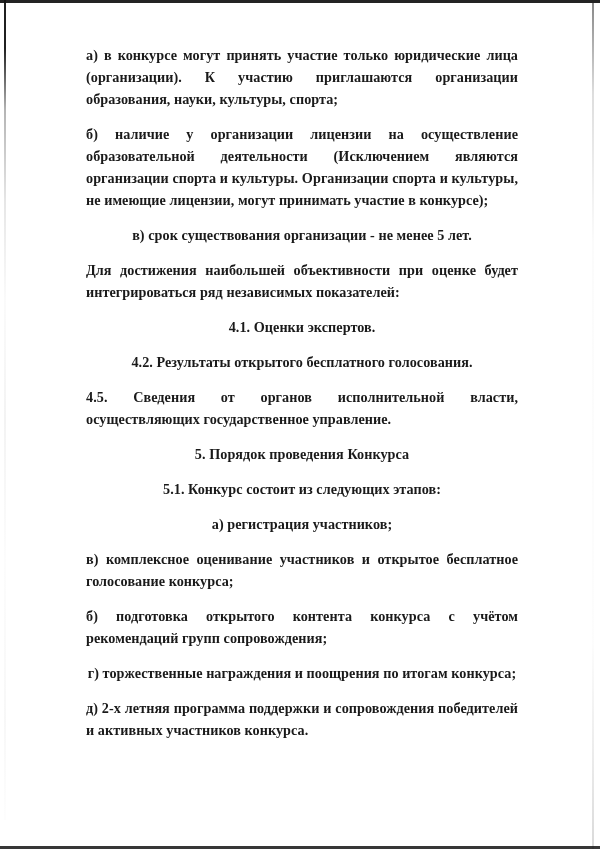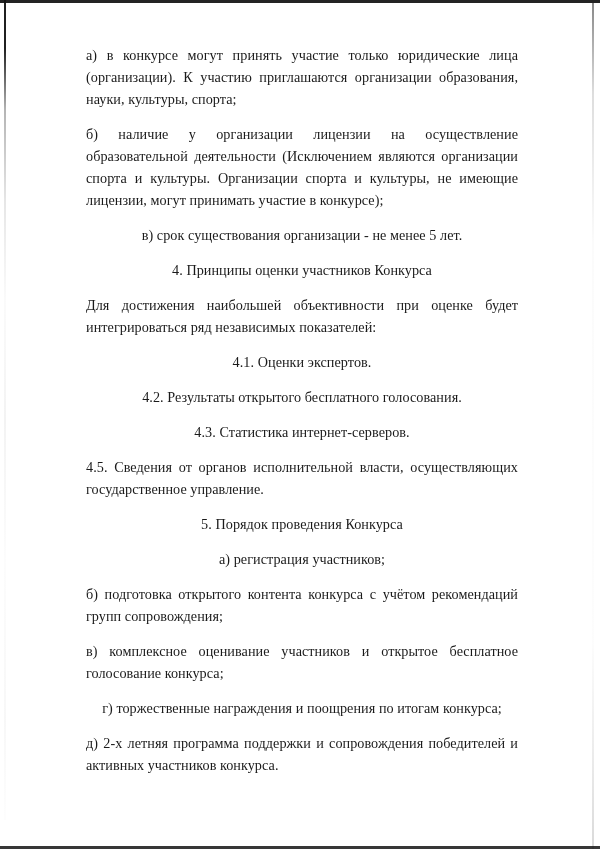--- a/index.html
+++ b/index.html
@@ -87,20 +87,21 @@
     width: 432px;
   }
 
   p.body-par {
     margin: 0 0 13px 0;
     font-size: 14.2px;
     line-height: 22px;
     text-align: justify;
     text-justify: inter-word;
     letter-spacing: 0.05px;
+    font-weight: bold;
   }
   p.body-par.nojust {
     text-align: center;
   }
   p.body-par:last-child {
     margin-bottom: 16px;
   }
 </style>
 </head>
 <body>
@@ -111,27 +112,26 @@
   <div class="scan-edge-left"></div>
   <div class="scan-edge-left2"></div>
   <div class="scan-edge-right"></div>
   <div class="scan-edge-bottom"></div>
 
   <div class="content">
 
     <p class="body-par">а) в конкурсе могут принять участие только юридические лица (организации). К участию приглашаются организации образования, науки, культуры, спорта;</p>
     <p class="body-par">б) наличие у организации лицензии на осуществление образовательной деятельности (Исключением являются организации спорта и культуры. Организации спорта и культуры, не имеющие лицензии, могут принимать участие в конкурсе);</p>
     <p class="body-par nojust">в) срок существования организации - не менее 5 лет.</p>
-    <p class="body-par nojust">4. Принципы оценки участников Конкурса</p>
     <p class="body-par">Для достижения наибольшей объективности при оценке будет интегрироваться ряд независимых показателей:</p>
     <p class="body-par nojust">4.1. Оценки экспертов.</p>
     <p class="body-par nojust">4.2. Результаты открытого бесплатного голосования.</p>
-    <p class="body-par nojust">4.3. Статистика интернет-серверов.</p>
     <p class="body-par">4.5. Сведения от органов исполнительной власти, осуществляющих государственное управление.</p>
     <p class="body-par nojust">5. Порядок проведения Конкурса</p>
+    <p class="body-par nojust">5.1. Конкурс состоит из следующих этапов:</p>
     <p class="body-par nojust">а) регистрация участников;</p>
+    <p class="body-par">в) комплексное оценивание участников и открытое бесплатное голосование конкурса;</p>
     <p class="body-par">б) подготовка открытого контента конкурса с учётом рекомендаций групп сопровождения;</p>
-    <p class="body-par">в) комплексное оценивание участников и открытое бесплатное голосование конкурса;</p>
     <p class="body-par nojust">г) торжественные награждения и поощрения по итогам конкурса;</p>
     <p class="body-par">д) 2-х летняя программа поддержки и сопровождения победителей и активных участников конкурса.</p>
 
   </div>
 </div>
 
 </body></html>

